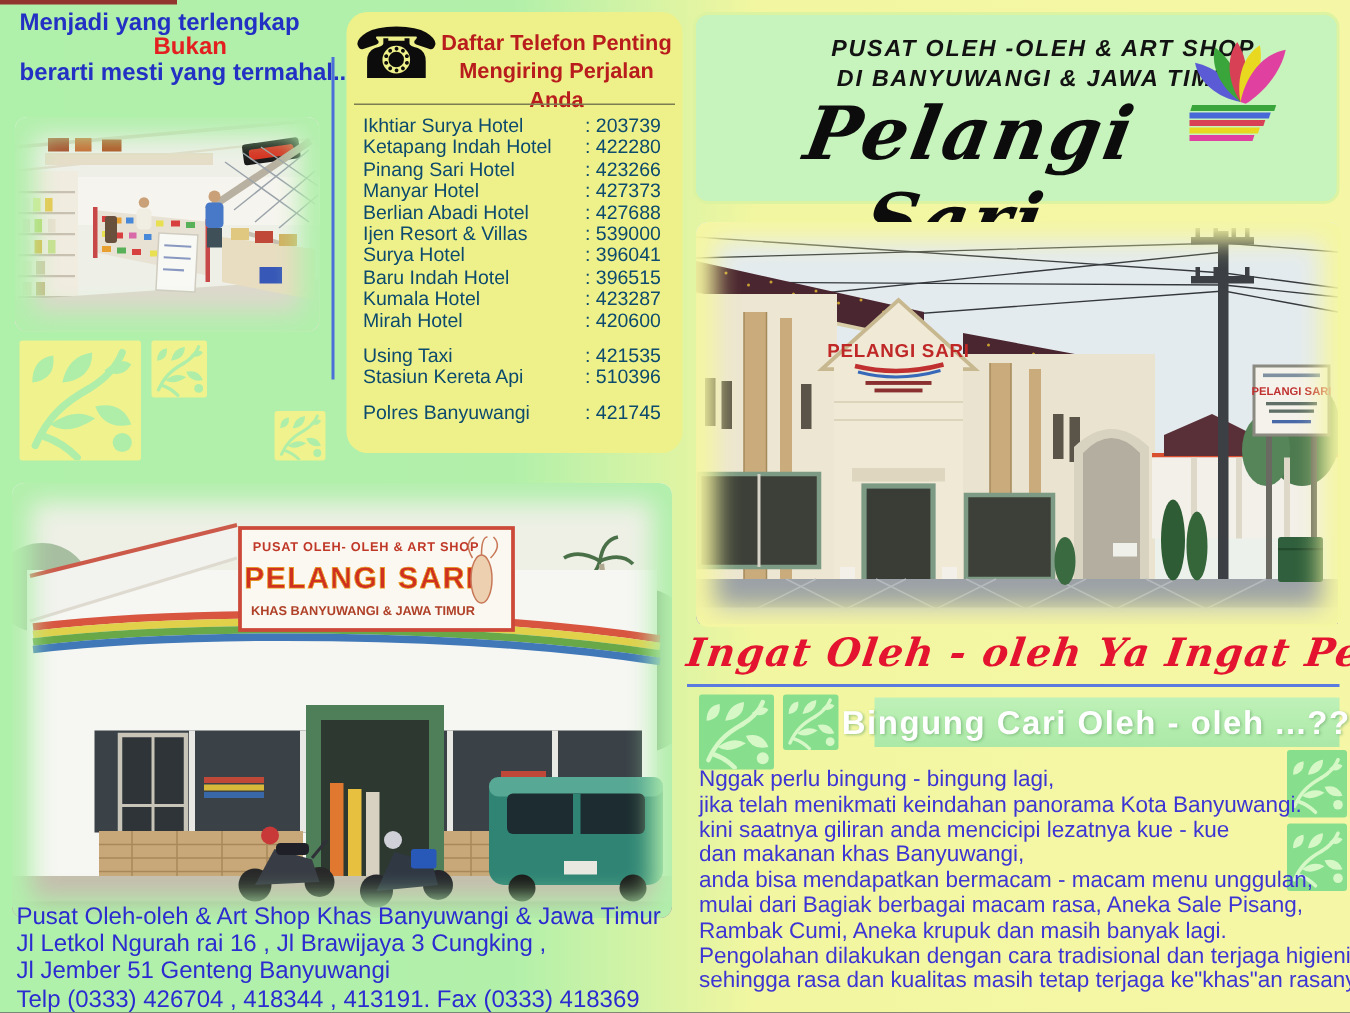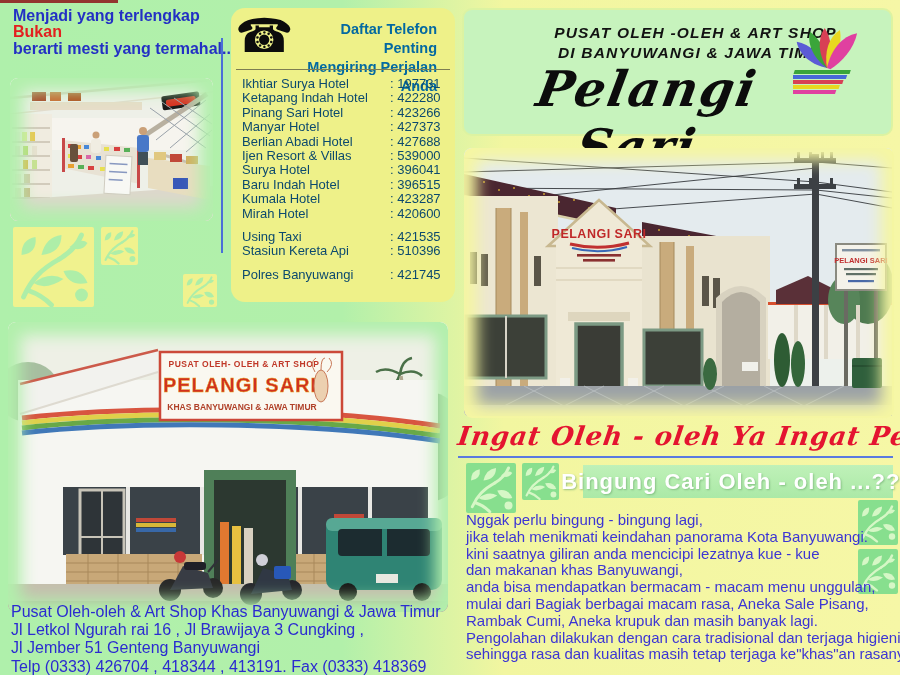--- a/index.html
+++ b/index.html
@@ -5,21 +5,21 @@
   html,body{margin:0;padding:0;background:#666;}
   #page{position:relative;width:900px;height:675px;overflow:hidden;
         font-family:"Liberation Sans",sans-serif;
         background:linear-gradient(to right,#aff0ab 0%,#b2f0aa 38%,#f2f6a0 56%,#f6f7a6 100%);}
   .abs{position:absolute;}
   
   .scan-edge{left:0;top:0;width:118px;height:3px;background:#93352f;}
 
   
   .tagline{left:13px;top:8px;font-weight:bold;font-size:16px;line-height:16.3px;color:#2330c4;}
-  .tagline .red{color:#e3201f;}
+  .tagline .red{color:#e3201f;text-align:center;}
 
   
   .photo{border-radius:8px;overflow:hidden;}
   .photo svg{display:block;}
   .fade-green::after,.fade-yellow::after{content:"";position:absolute;inset:0;border-radius:8px;pointer-events:none;}
   .fade-green::after{box-shadow:inset 0 0 16px 13px #b2efac;}
   .fade-yellow::after{box-shadow:inset 0 0 16px 13px #f5f6a2;}
   .ph-interior{left:10px;top:78px;width:203px;height:143px;}
   .ph-storefront{left:8px;top:322px;width:440px;height:290px;}
   .ph-building{left:464px;top:148px;width:430px;height:270px;}
@@ -29,21 +29,21 @@
   .orn svg{display:block;width:100%;height:100%;}
   .orn-yellow{background:#f0f28e;color:#aeeea8;}
   .orn-green{background:#87df8e;color:#d6f7c6;}
 
   
   .vline{left:221px;top:38px;width:2px;height:215px;background:#4a6fd8;}
 
   
   .phonebox{left:231px;top:8px;width:224px;height:294px;background:#eef189;border-radius:14px;}
   .phone-glyph{left:4px;top:2px;font-size:47px;line-height:52px;color:#0c0c0c;}
-  .phone-title{left:56px;right:18px;top:12px;text-align:right;font-weight:bold;font-size:14.5px;line-height:19px;color:#0369a1;}
+  .phone-title{left:56px;right:0;top:12px;text-align:center;font-weight:bold;font-size:14.5px;line-height:19px;color:#b91c1c;}
   .phone-rule{left:5px;top:61px;width:214px;border-top:1.6px solid #7d7d52;}
   .phone-list{left:11px;top:69px;right:6px;font-size:13px;line-height:14.4px;color:#0c4a6e;}
   .prow{display:flex;}
   .pname{width:148px;white-space:nowrap;}
   .pnum{white-space:nowrap;}
   .pgap{height:9px;}
 
   
   .headerbox{left:462px;top:8px;width:431px;height:128px;background:#c7f3bd;border:2px solid #dcf3a2;border-radius:10px;box-sizing:border-box;}
   .hb-line{position:absolute;left:0;width:100%;text-align:center;font-weight:bold;font-style:italic;font-size:15.5px;letter-spacing:1.2px;color:#121212;padding-left:18px;}
@@ -330,21 +330,21 @@
   <div class="abs phonebox">
     <div class="abs phone-glyph">☎</div>
     <div class="abs phone-title">
       <div>Daftar Telefon Penting</div>
       <div>Mengiring Perjalan Anda</div>
     </div>
     <div class="abs phone-rule"></div>
     <div class="abs phone-list">
         <div class="prow">
           <span class="pname">Ikhtiar Surya Hotel</span>
-          <span class="pnum">: 197731</span>
+          <span class="pnum">: 203739</span>
         </div>
         <div class="prow">
           <span class="pname">Ketapang Indah Hotel</span>
           <span class="pnum">: 422280</span>
         </div>
         <div class="prow">
           <span class="pname">Pinang Sari Hotel</span>
           <span class="pnum">: 423266</span>
         </div>
         <div class="prow">

